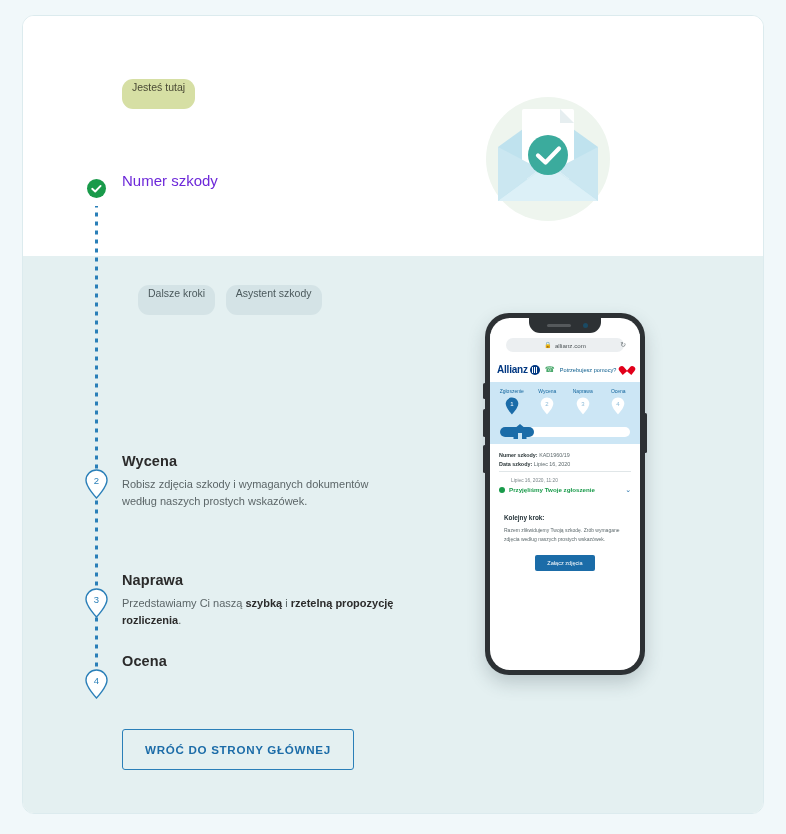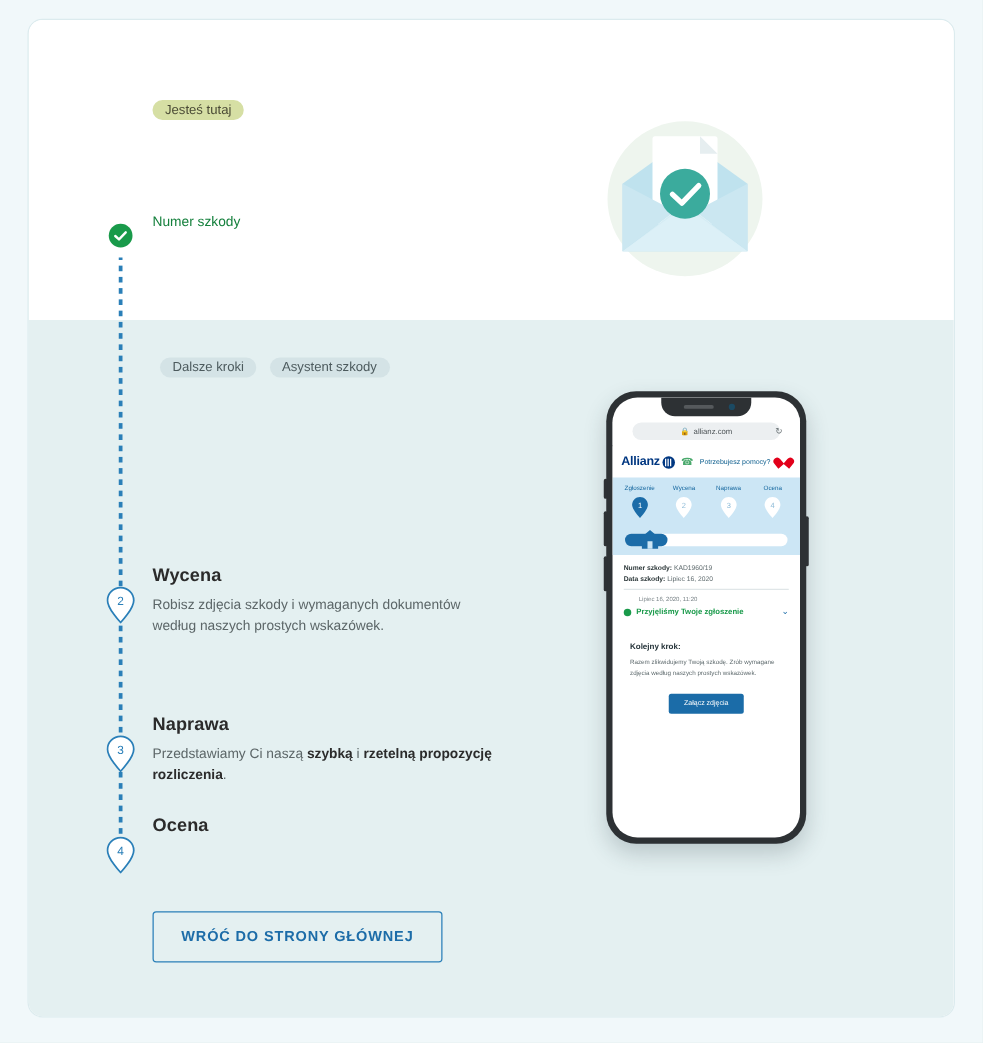--- a/index.html
+++ b/index.html
@@ -75,21 +75,21 @@
     width: 23px;
     height: 30px;
     z-index: 3;
   }
   .pin svg { display: block; }
 
   
   .badge {
     display: inline-block;
     border-radius: 11px;
-    padding: 3px 10px 2px;
+    padding: 3px 10px 16px;
     font-size: 10.5px;
     line-height: 1;
     vertical-align: middle;
   }
   .badge-olive {
     background: #d6dfa4;
     color: #4a4a35;
   }
   .badge-gray {
     background: #d4e3e6;
@@ -109,27 +109,27 @@
     font-size: 20.5px;
     line-height: 1.3;
     color: #414141;
     font-weight: normal;
     margin: 0;
   }
   .step-label-top {
     position: absolute;
     left: 99px;
     top: 156px;
-    font-size: 11px;
-    color: #15803d;
+    font-size: 15px;
+    color: #6d28d9;
   }
 
   .badges-row-2 {
     position: absolute;
-    left: 105px;
+    left: 115px;
     top: 269px;
   }
   .badges-row-2 .badge { margin-right: 6px; }
 
   .h2 {
     position: absolute;
     left: 99px;
     top: 298px;
     width: 250px;
     font-size: 20.5px;

